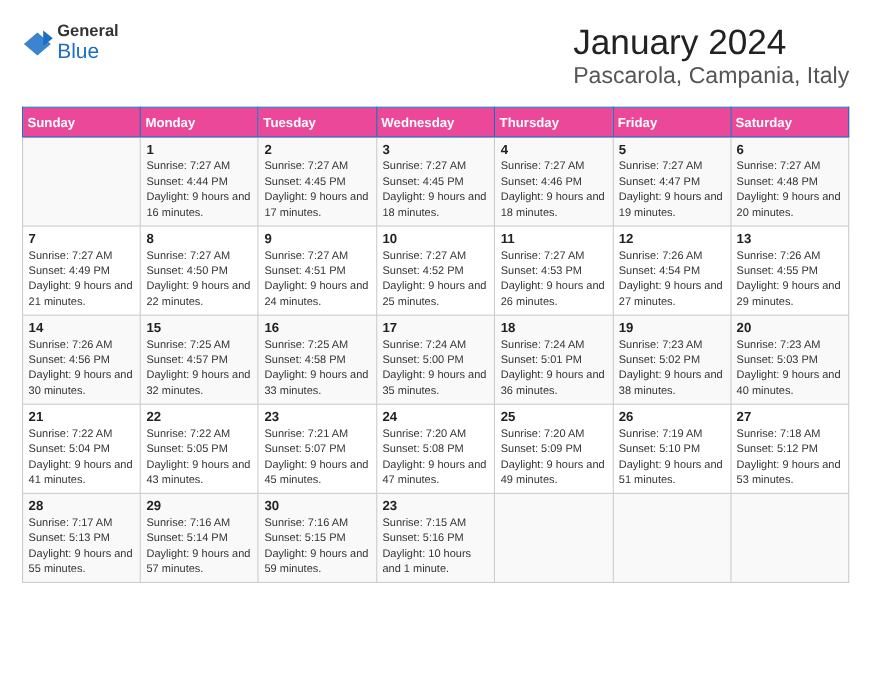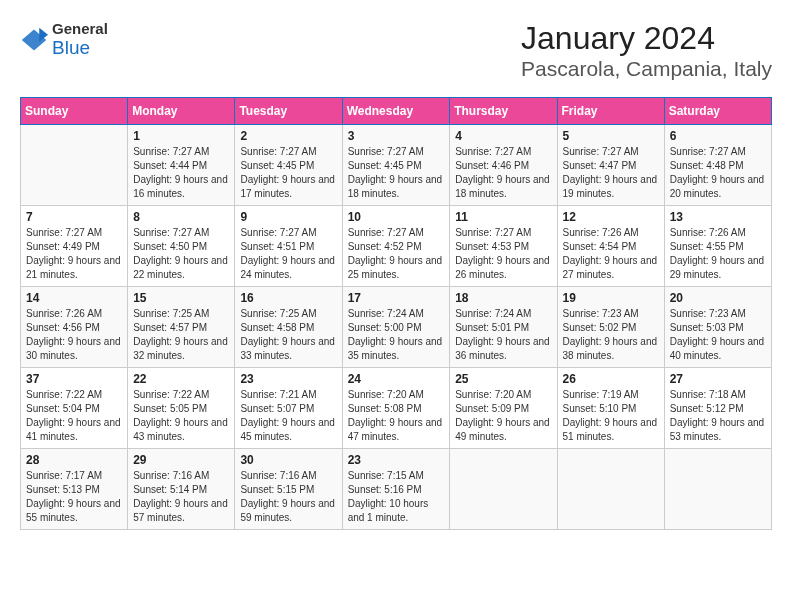--- a/index.html
+++ b/index.html
@@ -152,21 +152,21 @@
         <td><span class="day-number">17</span>
 <span class="day-info">Sunrise: 7:24 AM<br>Sunset: 5:00 PM<br>Daylight: 9 hours and 35 minutes.</span></td>
         <td><span class="day-number">18</span>
 <span class="day-info">Sunrise: 7:24 AM<br>Sunset: 5:01 PM<br>Daylight: 9 hours and 36 minutes.</span></td>
         <td><span class="day-number">19</span>
 <span class="day-info">Sunrise: 7:23 AM<br>Sunset: 5:02 PM<br>Daylight: 9 hours and 38 minutes.</span></td>
         <td><span class="day-number">20</span>
 <span class="day-info">Sunrise: 7:23 AM<br>Sunset: 5:03 PM<br>Daylight: 9 hours and 40 minutes.</span></td>
       </tr>
       <tr>
-        <td><span class="day-number">37</span>
+        <td><span class="day-number">21</span>
 <span class="day-info">Sunrise: 7:22 AM<br>Sunset: 5:04 PM<br>Daylight: 9 hours and 41 minutes.</span></td>
         <td><span class="day-number">22</span>
 <span class="day-info">Sunrise: 7:22 AM<br>Sunset: 5:05 PM<br>Daylight: 9 hours and 43 minutes.</span></td>
         <td><span class="day-number">23</span>
 <span class="day-info">Sunrise: 7:21 AM<br>Sunset: 5:07 PM<br>Daylight: 9 hours and 45 minutes.</span></td>
         <td><span class="day-number">24</span>
 <span class="day-info">Sunrise: 7:20 AM<br>Sunset: 5:08 PM<br>Daylight: 9 hours and 47 minutes.</span></td>
         <td><span class="day-number">25</span>
 <span class="day-info">Sunrise: 7:20 AM<br>Sunset: 5:09 PM<br>Daylight: 9 hours and 49 minutes.</span></td>
         <td><span class="day-number">26</span>

